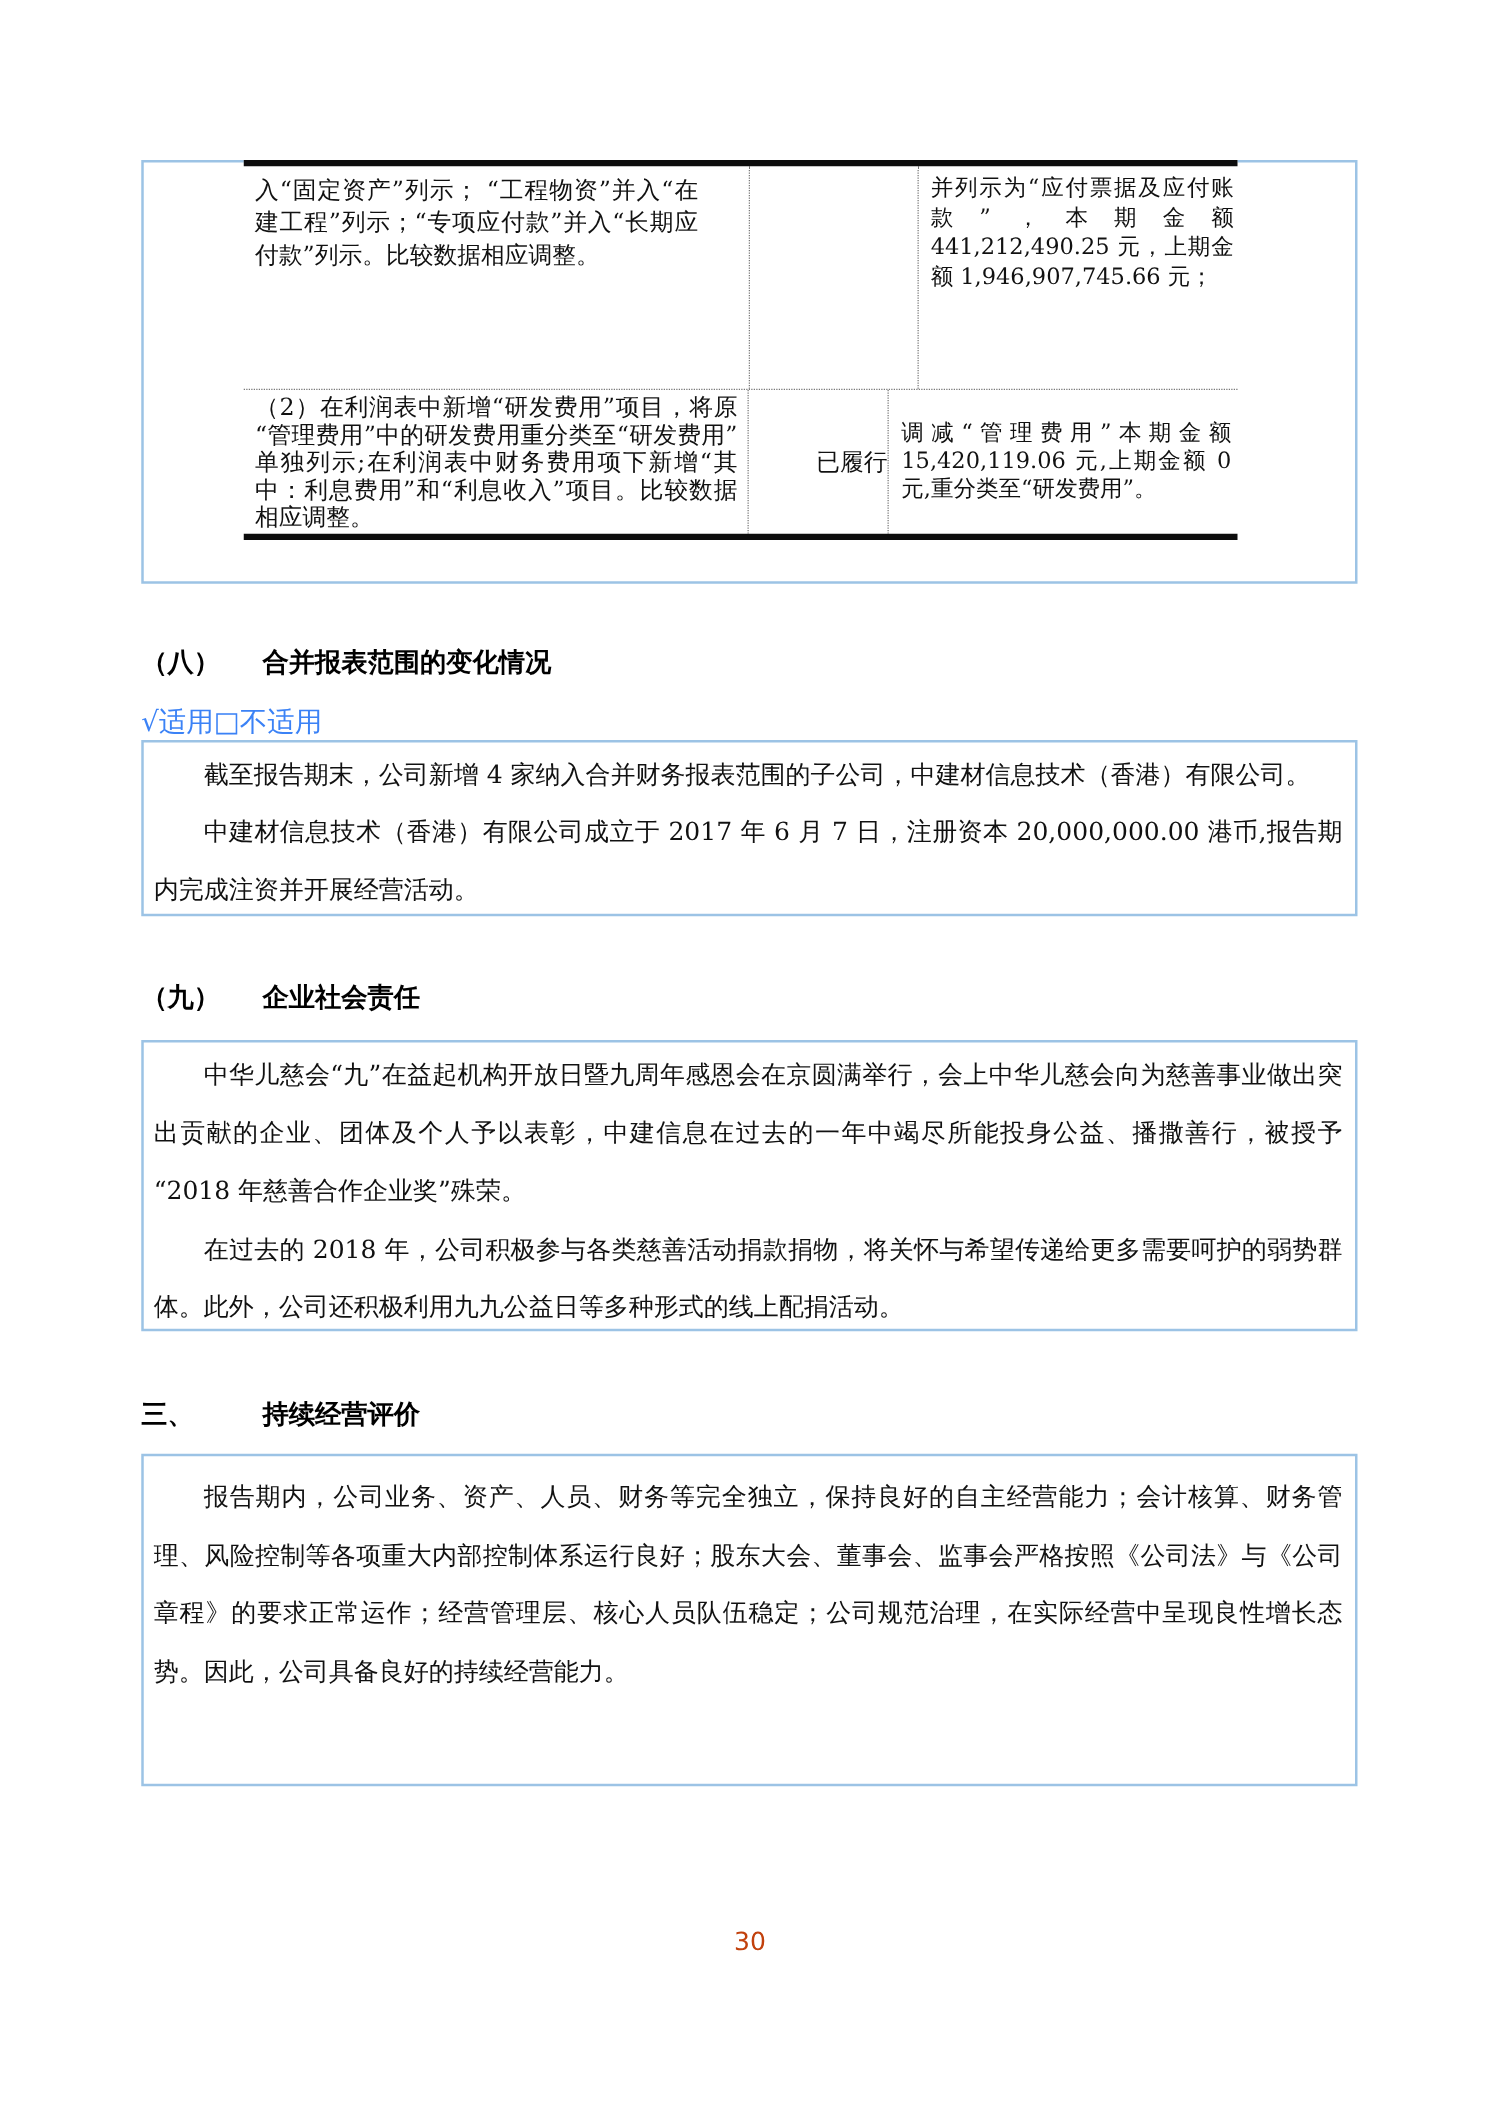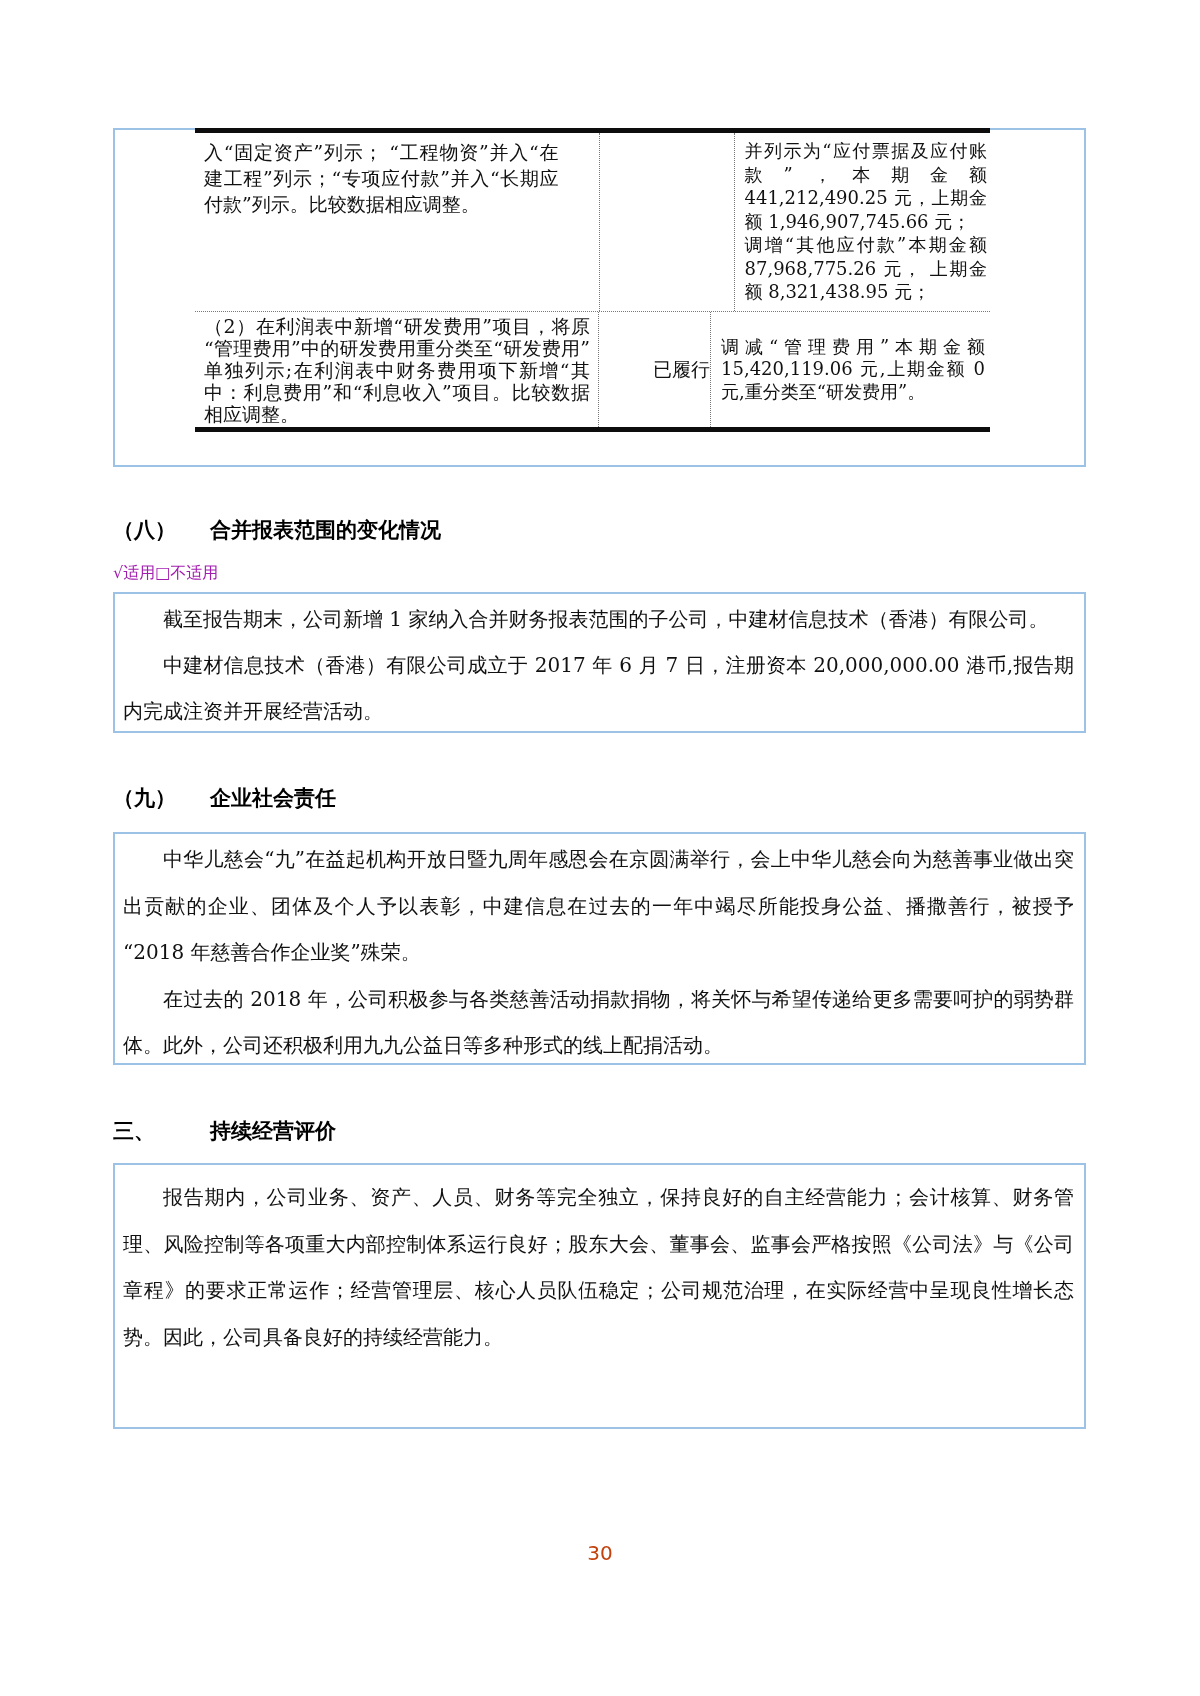--- a/index.html
+++ b/index.html
@@ -79,22 +79,22 @@
   }
   .heading .hnum { width: 97px; }
   .h8 { top: 516px; }
   .h9 { top: 784px; }
   .h3 { top: 1117px; }
 
   .applicability {
     position: absolute;
     left: 113px;
     top: 563px;
-    font-size: 16px;
-    color: #a21caf;
+    font-size: 22px;
+    color: #3b82f6;
   }
 
   .pagenum {
     position: absolute;
     top: 1541px;
     left: 0;
     width: 100%;
     text-align: center;
     font-size: 20px;
     font-family: "DejaVu Sans", "Liberation Sans", sans-serif;
@@ -110,21 +110,20 @@
     <div class="tbl">
       <div class="trow trow1">
         <div class="tc tc1">
           <p>入“固定资产”列示； “工程物资”并入“在建工程”列示；“专项应付款”并入“长期应付款”列示。比较数据相应调整。</p>
         </div>
         <div class="tc tc2">
           <span></span>
         </div>
         <div class="tc tc3">
           <p>并列示为“应付票据及应付账款”，本期金额 441,212,490.25 元，上期金额 1,946,907,745.66 元；</p>
-          <p>调增“其他应付款”本期金额 87,968,775.26 元， 上期金额 8,321,438.95 元；</p>
         </div>
       </div>
       <div class="trow trow2">
         <div class="tc tc1">
           <p>（2）在利润表中新增“研发费用”项目，将原“管理费用”中的研发费用重分类至“研发费用”单独列示;在利润表中财务费用项下新增“其中：利息费用”和“利息收入”项目。比较数据相应调整。</p>
         </div>
         <div class="tc tc2">
           <span>已履行</span>
         </div>
         <div class="tc tc3">
@@ -133,21 +132,21 @@
       </div>
     </div>
   </div>
 
   <div class="heading h8">
     <span class="hnum">（八）</span>
     <span class="htitle">合并报表范围的变化情况</span>
   </div>
   <div class="applicability">√适用□不适用</div>
   <div class="tbox box8">
-    <p class="para">截至报告期末，公司新增 1 家纳入合并财务报表范围的子公司，中建材信息技术（香港）有限公司。</p>
+    <p class="para">截至报告期末，公司新增 4 家纳入合并财务报表范围的子公司，中建材信息技术（香港）有限公司。</p>
     <p class="para">中建材信息技术（香港）有限公司成立于 2017 年 6 月 7 日，注册资本 20,000,000.00 港币,报告期内完成注资并开展经营活动。</p>
   </div>
 
   <div class="heading h9">
     <span class="hnum">（九）</span>
     <span class="htitle">企业社会责任</span>
   </div>
   <div class="tbox box9">
     <p class="para">中华儿慈会“九”在益起机构开放日暨九周年感恩会在京圆满举行，会上中华儿慈会向为慈善事业做出突出贡献的企业、团体及个人予以表彰，中建信息在过去的一年中竭尽所能投身公益、播撒善行，被授予“2018 年慈善合作企业奖”殊荣。</p>
     <p class="para">在过去的 2018 年，公司积极参与各类慈善活动捐款捐物，将关怀与希望传递给更多需要呵护的弱势群体。此外，公司还积极利用九九公益日等多种形式的线上配捐活动。</p>

